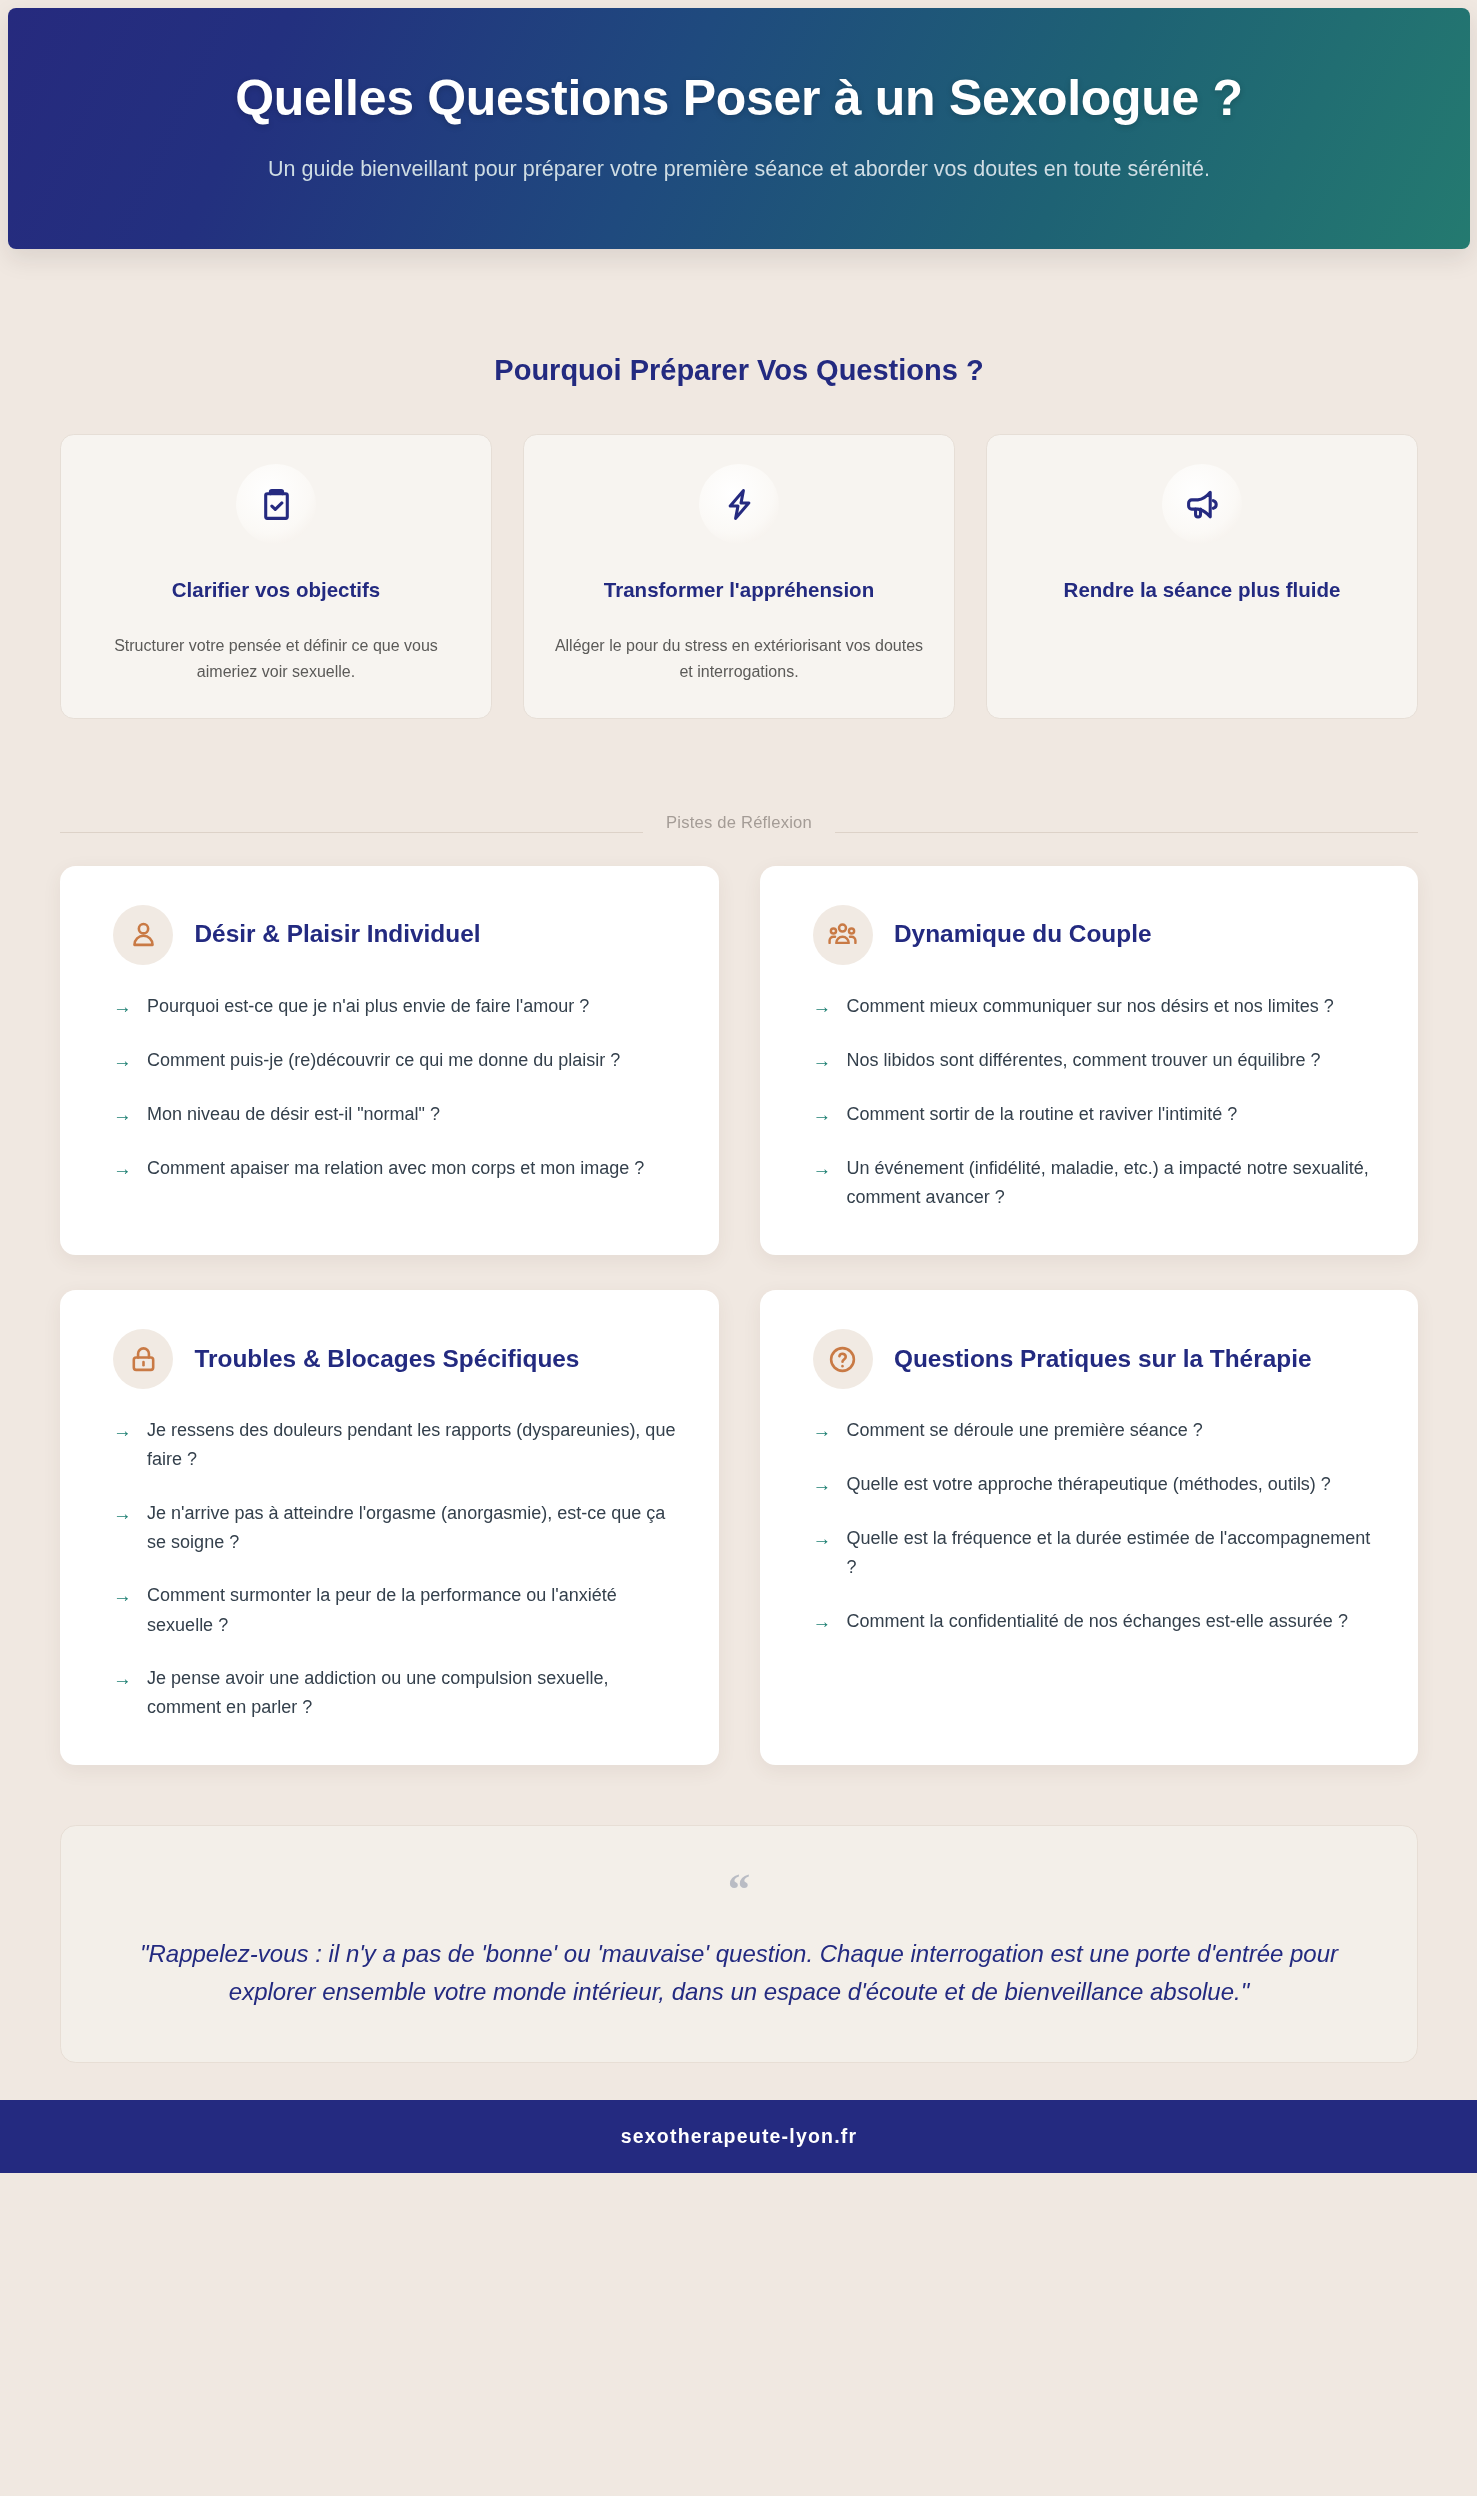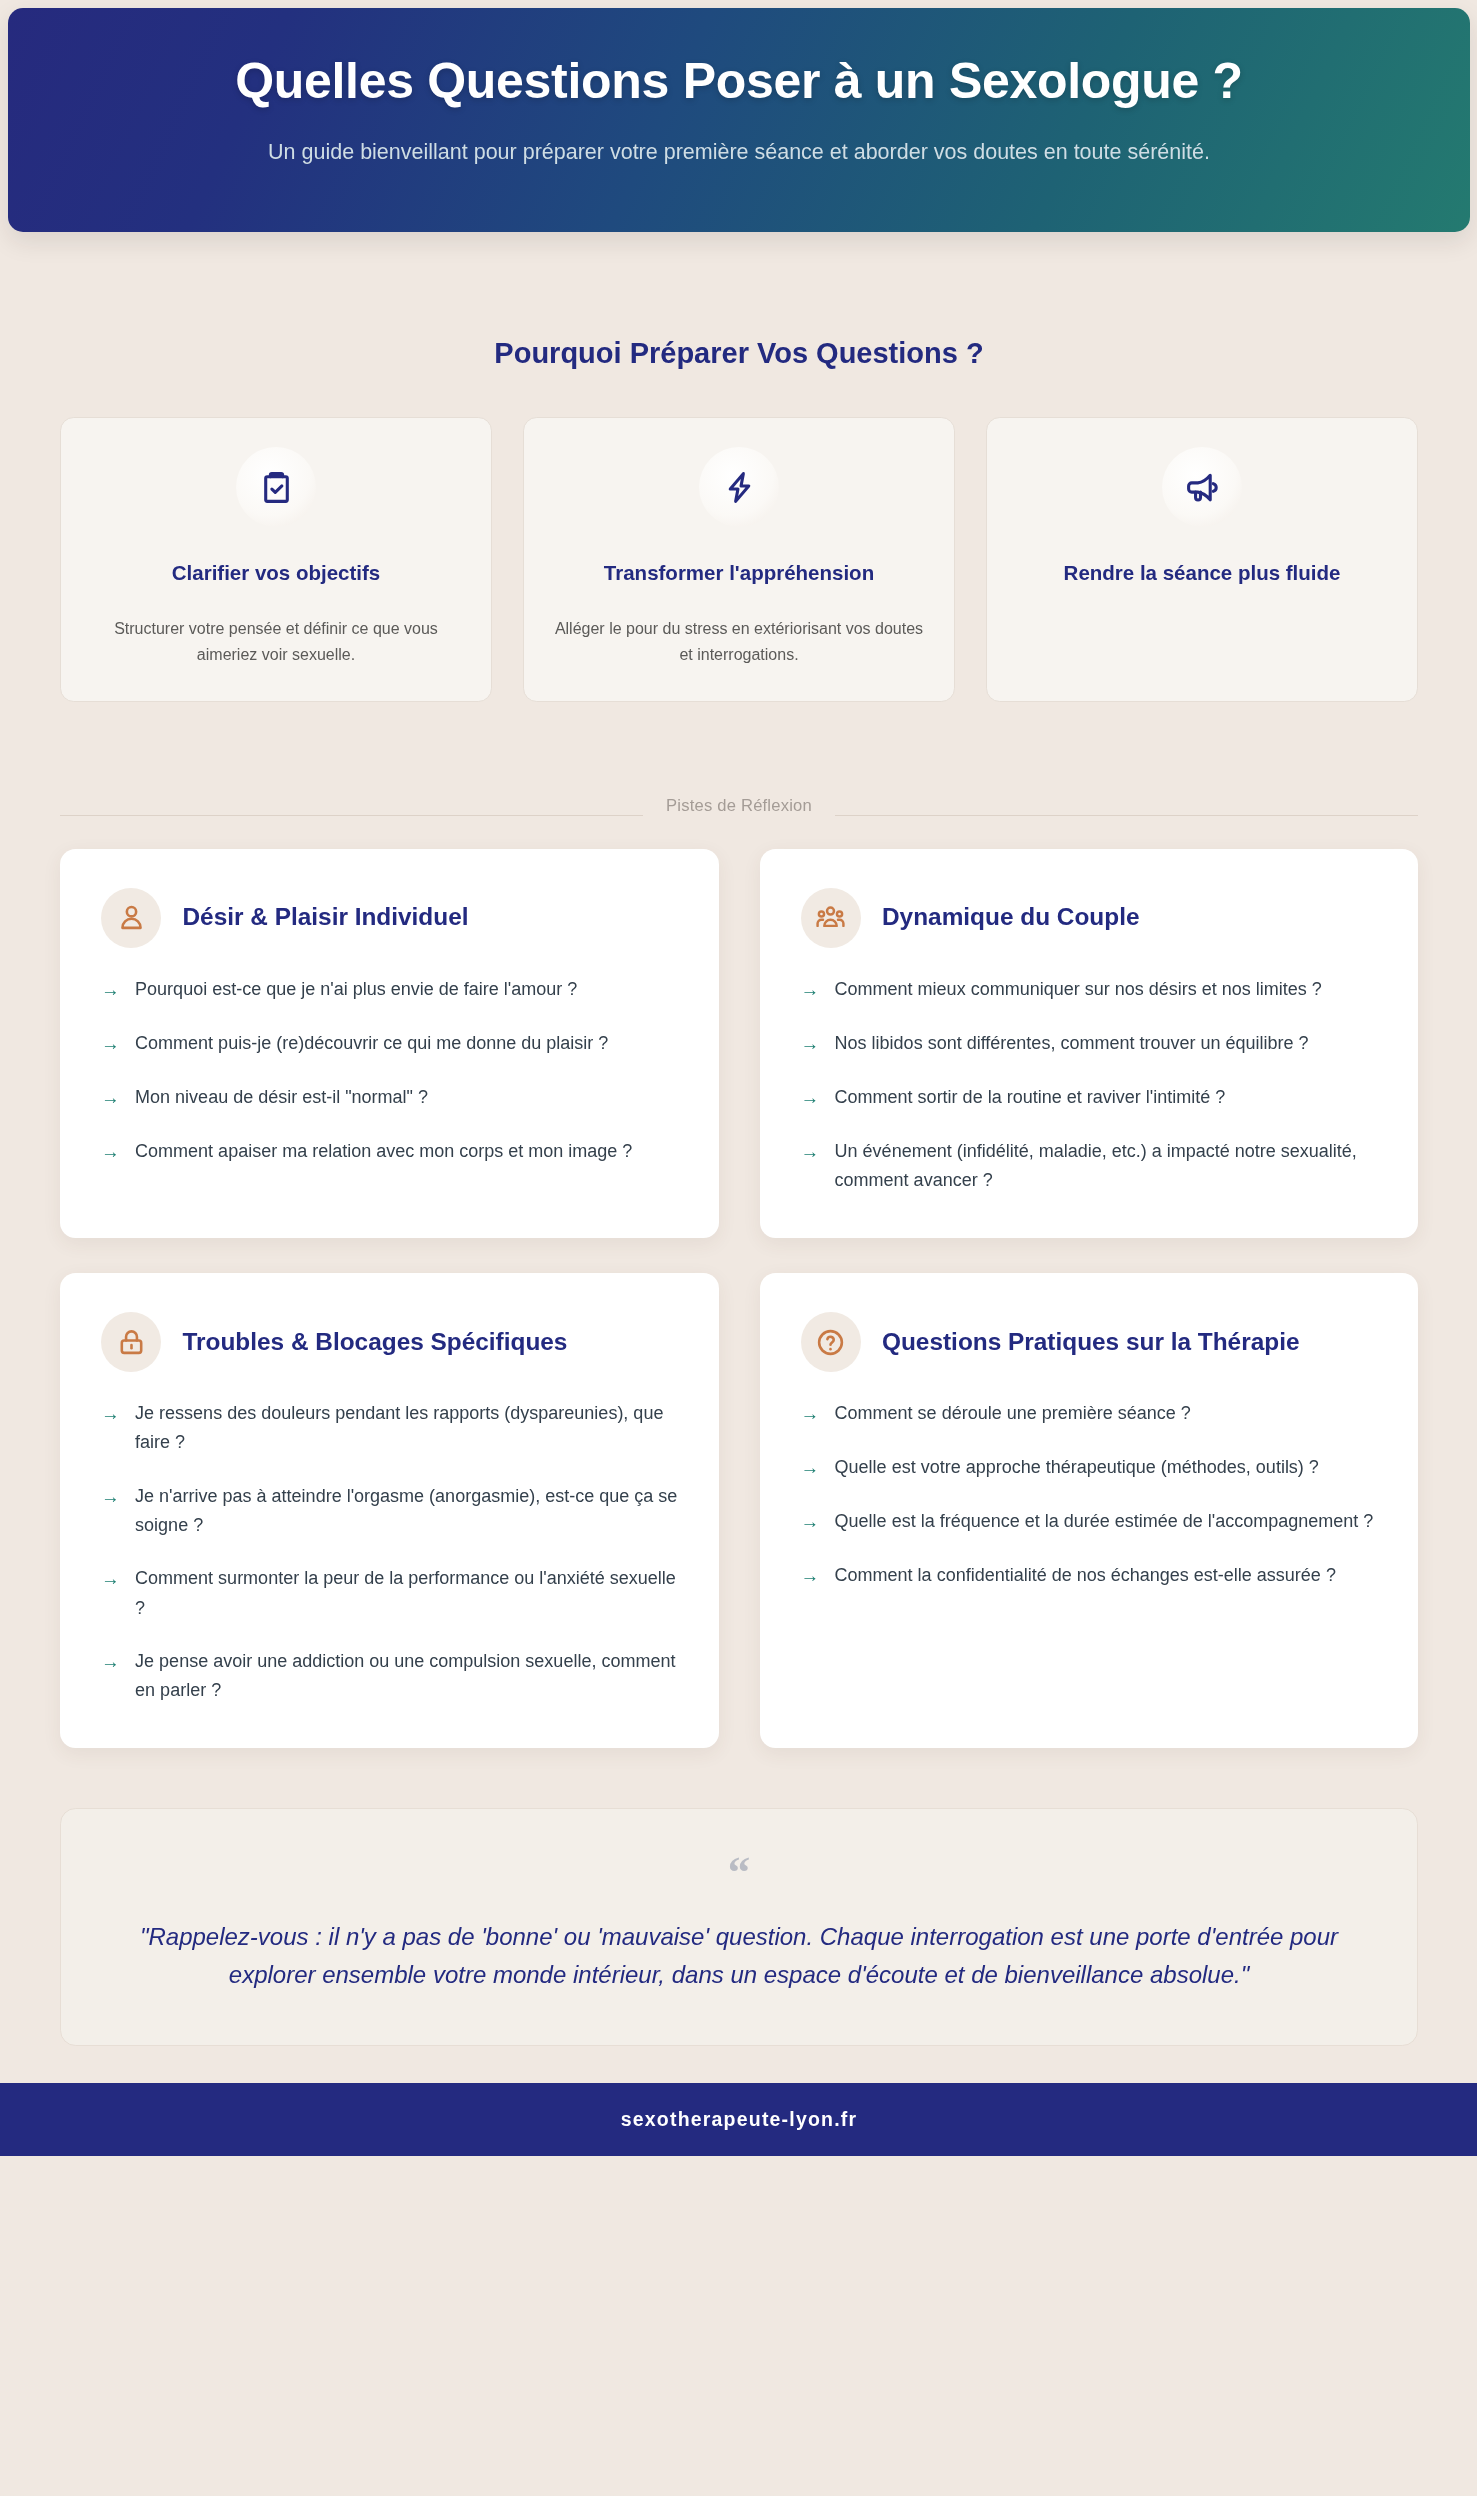--- a/index.html
+++ b/index.html
@@ -15,23 +15,23 @@
     min-height: 2497px;
     background: #f0e8e1;
     position: relative;
     overflow: hidden;
   }
 
   
   .hero {
     position: relative;
     margin: 7.8px 7.8px 0 7.8px;
-    border-radius: 15px;
+    border-radius: 8px;
     background: linear-gradient(115deg, #262a7e 0%, #23307f 18%, #1f4a7e 45%, #1e6274 72%, #247a70 100%);
-    padding: 44px 68px 64px 68px;
+    padding: 61px 68px 64px 68px;
     text-align: center;
     box-shadow: 0 9.8px 25px rgba(40,30,25,.10);
   }
   .hero-title {
     color: #ffffff;
     font-size: 50px;
     line-height: 1.18;
     font-weight: 700;
     letter-spacing: -0.3px;
     text-shadow: 0 2px 5.9px rgba(0,0,0,.18);
@@ -123,21 +123,21 @@
   
   .q-grid {
     display: grid;
     grid-template-columns: 1fr 1fr;
     gap: 35px 41px;
     padding: 0 60px;
   }
   .q-card {
     background: #ffffff;
     border-radius: 15.6px;
-    padding: 39px 41px 43px 41px;
+    padding: 39px 41px 43px 53px;
     box-shadow: 0 5.9px 19.5px rgba(80,60,45,.07);
   }
   .q-head {
     display: flex;
     align-items: center;
     gap: 21.5px;
     margin-bottom: 27px;
   }
   .q-iconwrap {
     width: 60px;

